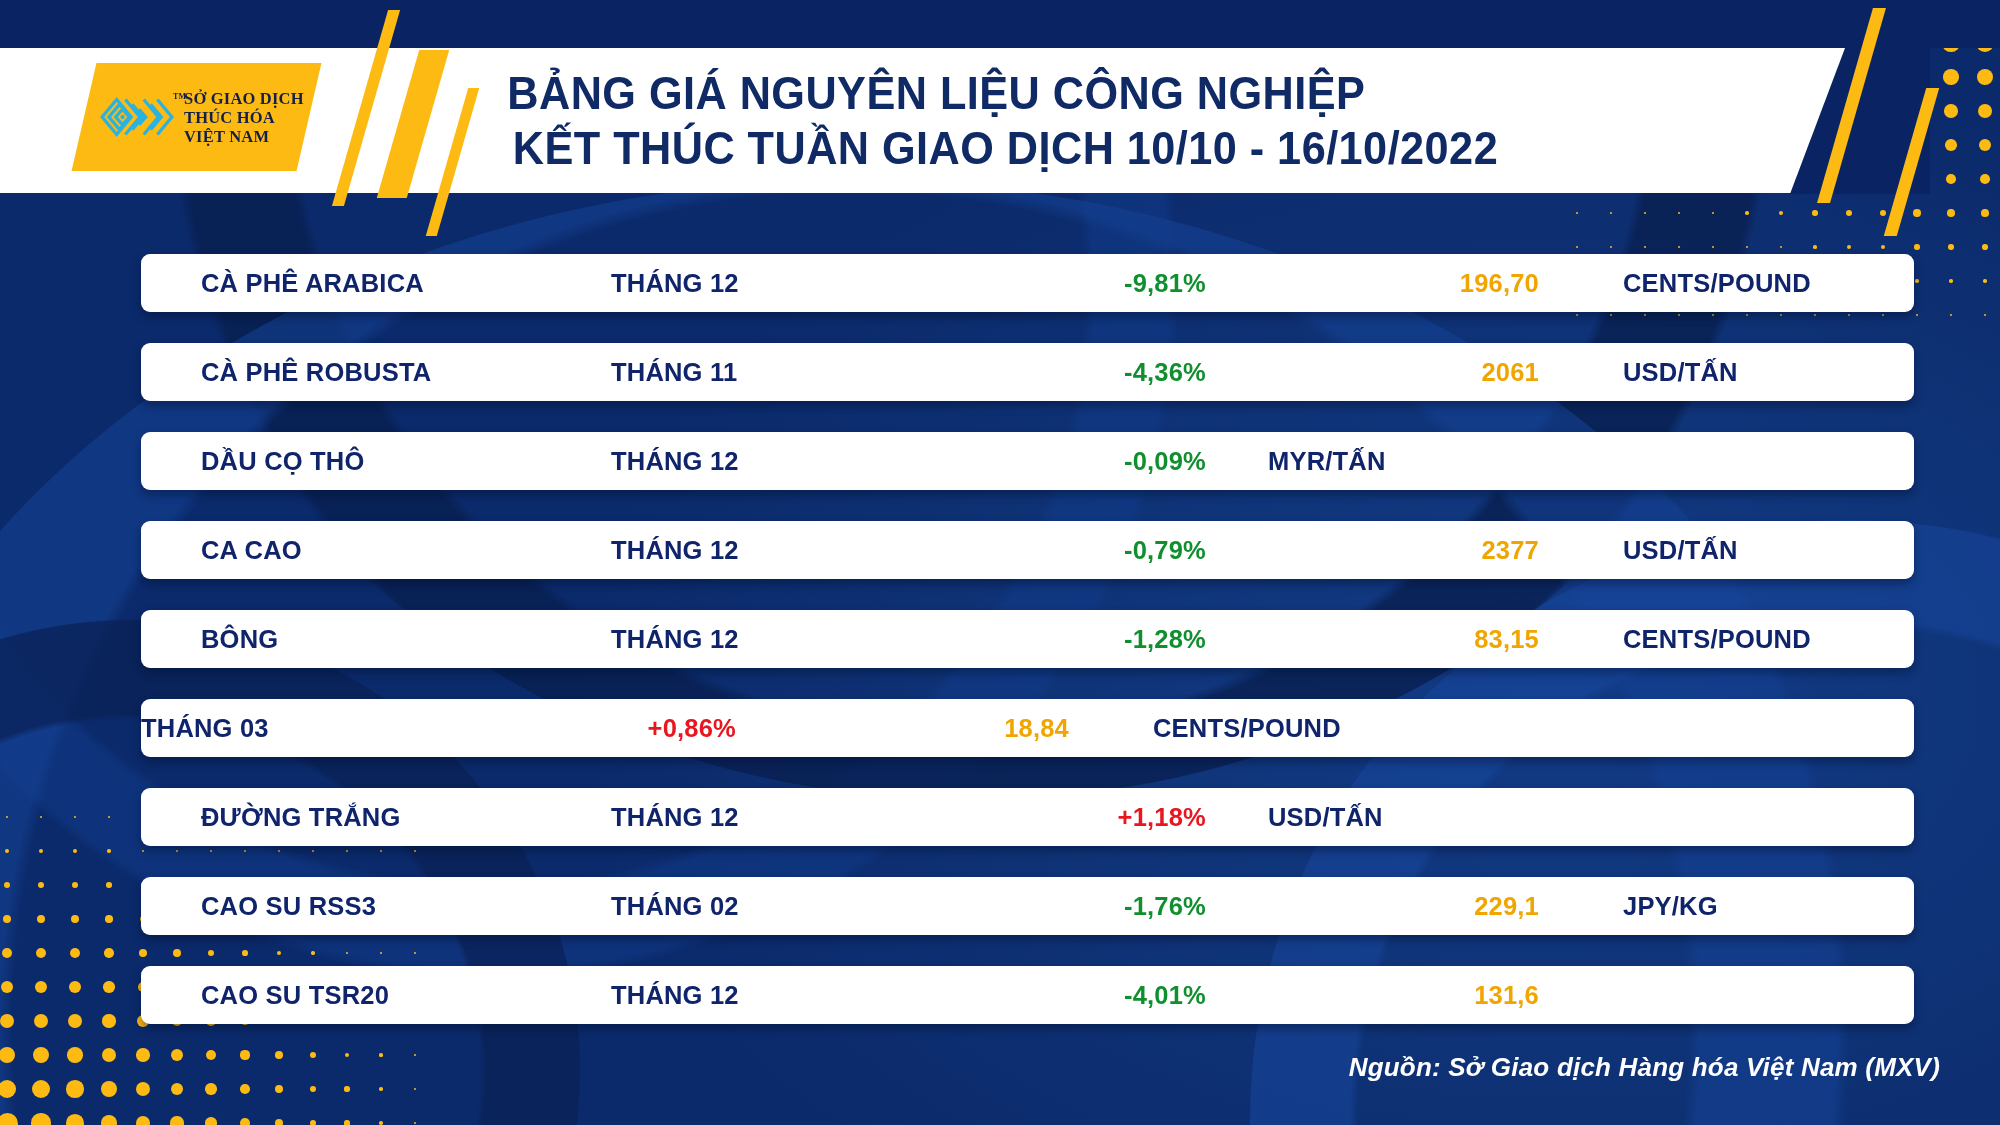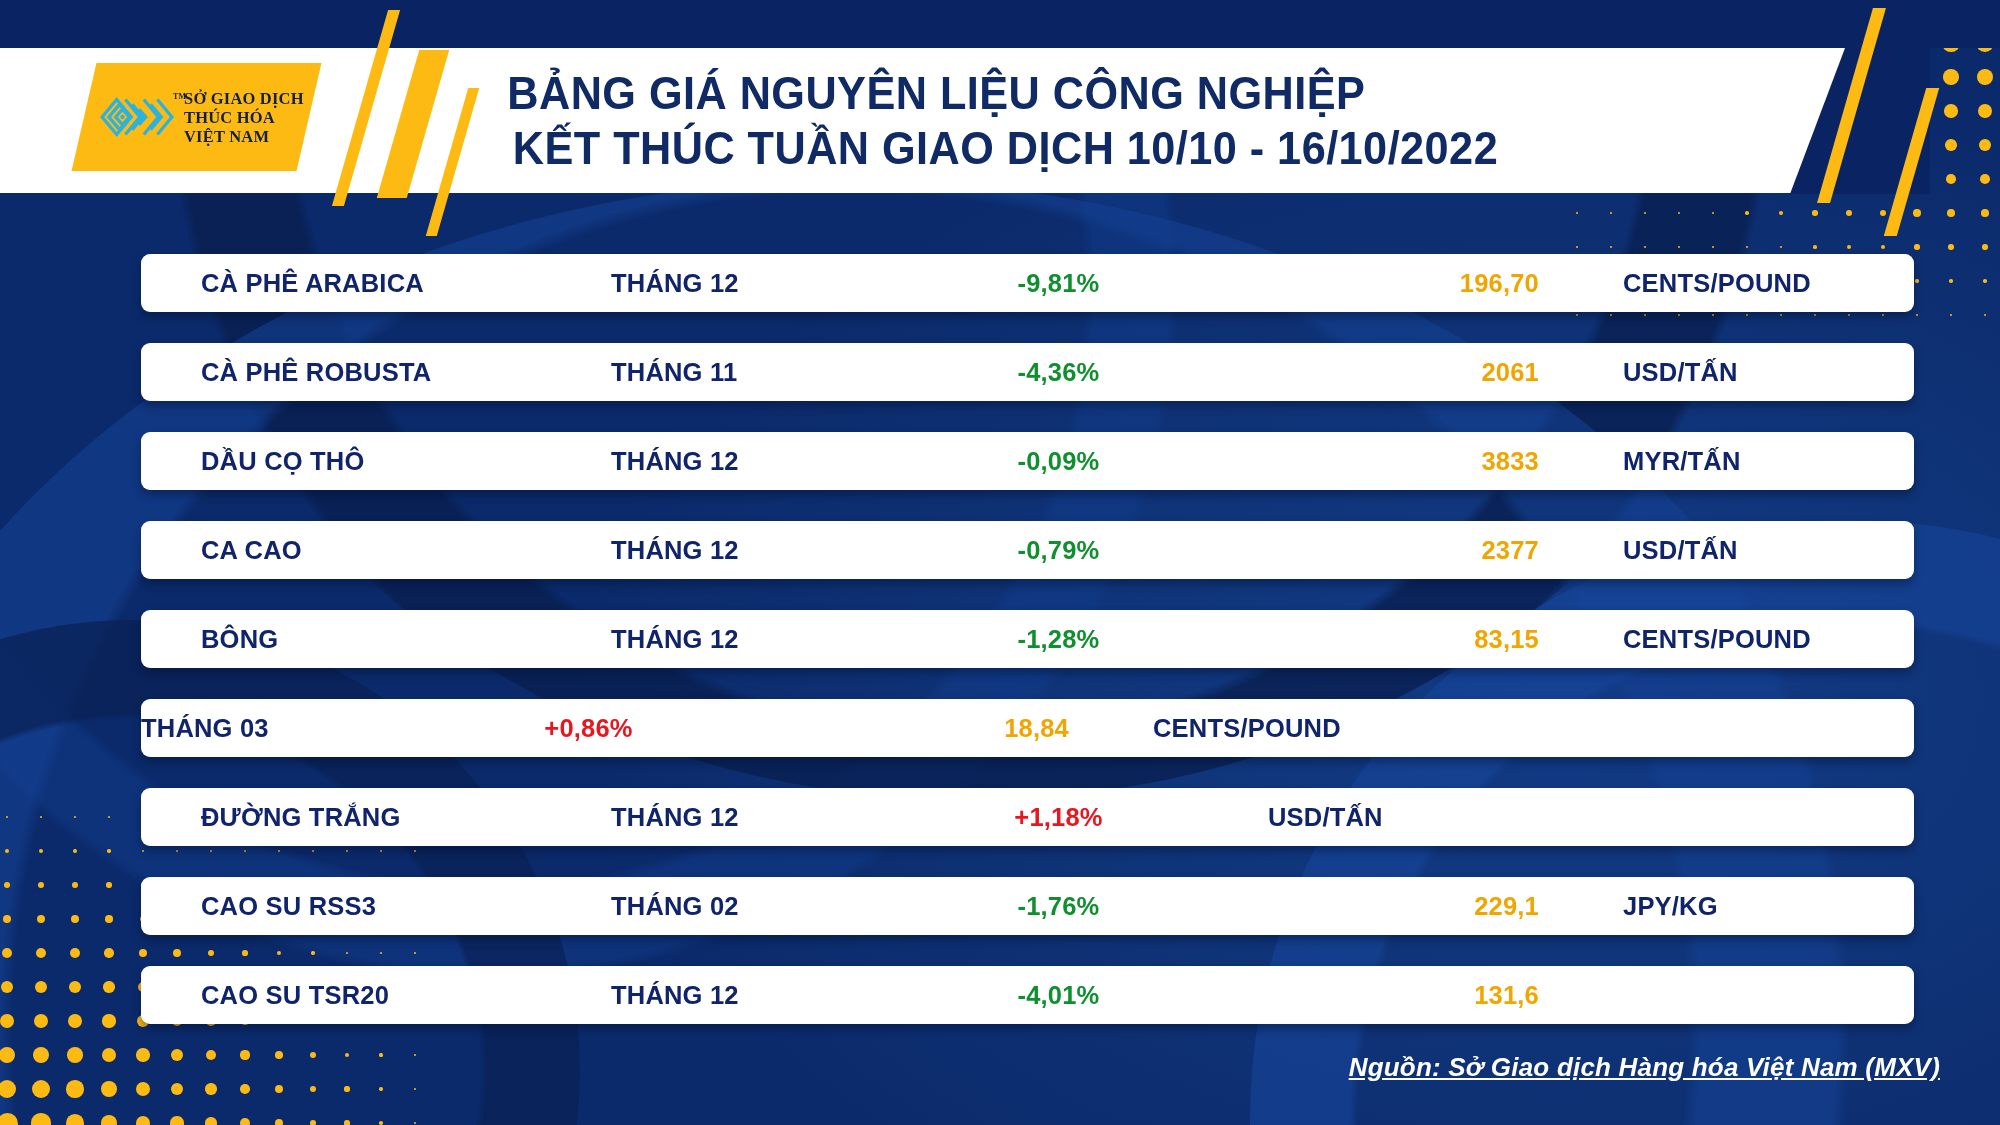--- a/index.html
+++ b/index.html
@@ -98,40 +98,40 @@
   .rows{position:absolute;left:0;top:254px;width:2000px;margin-left:28px;}
   .row{
     position:relative;height:58px;margin-bottom:31px;
     margin-left:113px;width:1773px;
     background:#ffffff;border-radius:9px;
     box-shadow:0 5px 10px rgba(3,14,44,.42);
     display:flex;align-items:center;
   }
   .c-name{width:470px;padding-left:60px;box-sizing:border-box;}
   .c-month{width:300px;}
-  .c-pct{width:295px;text-align:center;}
+  .c-pct{width:295px;text-align:right;}
   .c-val{width:355px;text-align:right;padding-right:22px;box-sizing:border-box;}
   .c-unit{flex:1;padding-left:62px;box-sizing:border-box;}
 
   .cell{
     font-weight:700;font-size:25.5px;color:#10246b;letter-spacing:.2px;white-space:nowrap;
     transform:scaleX(.95);transform-origin:left center;
   }
   .c-pct .cell,.c-val .cell{transform-origin:right center;}
   .pct-down{color:#0f8f2e;}
   .pct-up{color:#e8161f;}
   .val{color:#f0a500;}
 
   
   .footer{
     position:absolute;left:0;top:1052px;width:2000px;text-align:right;padding-right:60px;
     box-sizing:border-box;
   }
   .footer span{
-    color:#ffffff;font-weight:700;font-style:italic;font-size:26px;letter-spacing:.2px;text-decoration:underline;
+    color:#ffffff;font-weight:700;font-style:italic;font-size:26px;letter-spacing:.2px;
   }
 </style>
 </head>
 <body>
 
 <div id="stage">
 
   <div class="bg-base"></div>
   <div class="swoosh sw1"></div>
   <div class="swoosh sw2"></div>
@@ -455,21 +455,20 @@
         <div class="c-name"><span class="cell">CÀ PHÊ ROBUSTA</span></div>
         <div class="c-month"><span class="cell">THÁNG 11</span></div>
         <div class="c-pct"><span class="cell pct-down">-4,36%</span></div>
         <div class="c-val"><span class="cell val">2061</span></div>
         <div class="c-unit"><span class="cell">USD/TẤN</span></div>
       </div>
       <div class="row">
         <div class="c-name"><span class="cell">DẦU CỌ THÔ</span></div>
         <div class="c-month"><span class="cell">THÁNG 12</span></div>
         <div class="c-pct"><span class="cell pct-down">-0,09%</span></div>
-        <div class="c-val"><span class="cell val">3833</span></div>
         <div class="c-unit"><span class="cell">MYR/TẤN</span></div>
       </div>
       <div class="row">
         <div class="c-name"><span class="cell">CA CAO</span></div>
         <div class="c-month"><span class="cell">THÁNG 12</span></div>
         <div class="c-pct"><span class="cell pct-down">-0,79%</span></div>
         <div class="c-val"><span class="cell val">2377</span></div>
         <div class="c-unit"><span class="cell">USD/TẤN</span></div>
       </div>
       <div class="row">

